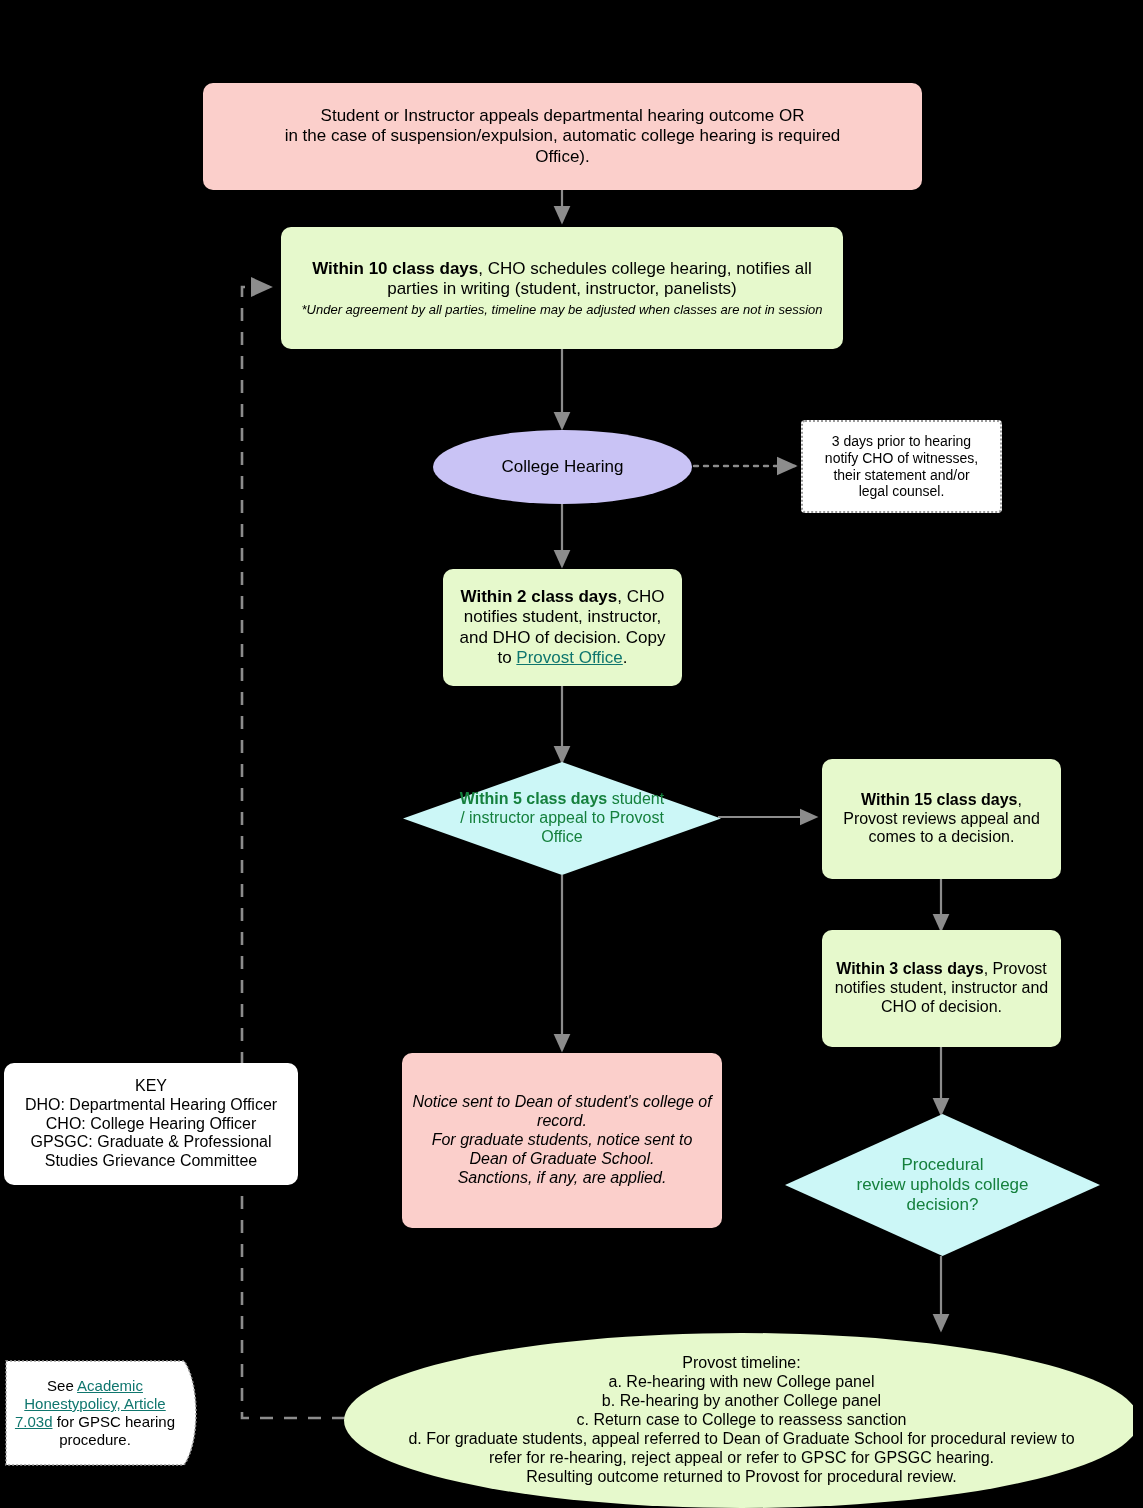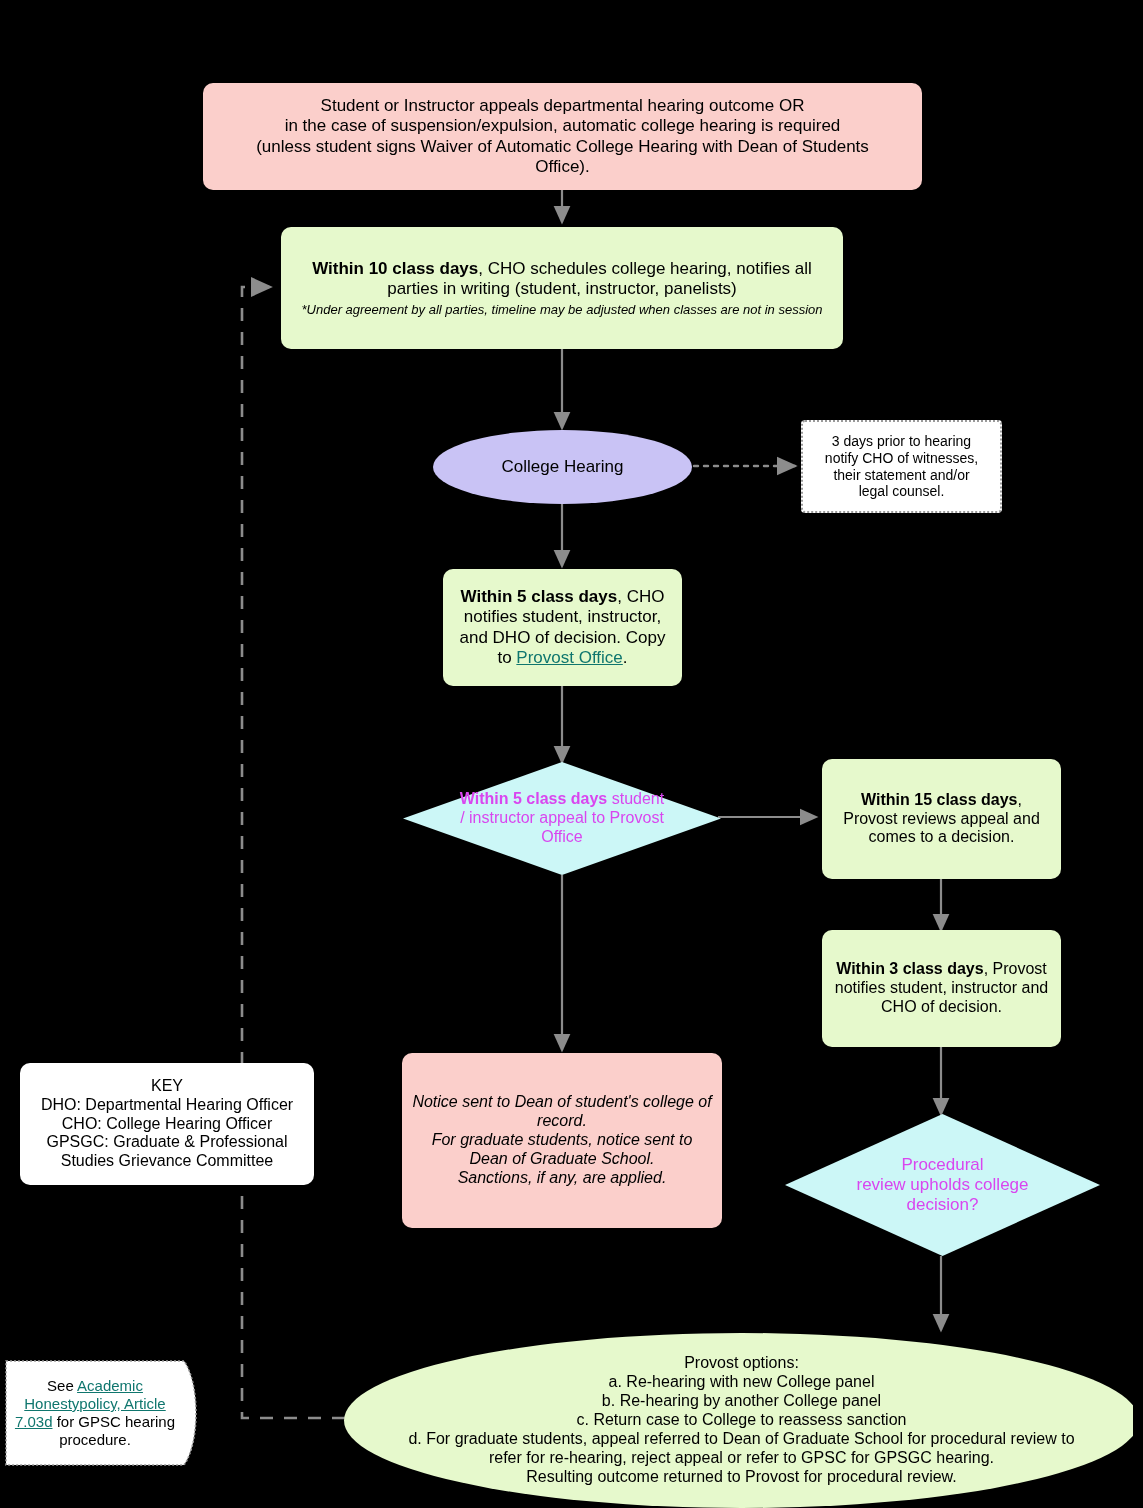--- a/index.html
+++ b/index.html
@@ -33,21 +33,20 @@
     background: #FBCFCB;
     border-radius: 10px;
   }
   .rect-green {
     background: #E6F9CC;
     border-radius: 10px;
   }
   .rect-white {
     background: #FFFFFF;
     border-radius: 10px;
-    margin-left: 16px;
   }
   .note-dotted {
     background: #FFFFFF;
     border: 2px dotted #9a9a9a;
     border-radius: 4px;
   }
   .ellipse-purple {
     background: #C9C3F5;
     border-radius: 50%;
   }
@@ -62,21 +61,21 @@
     position: absolute;
     inset: 0;
   }
   .diamond-label {
     position: absolute;
     inset: 0;
     display: flex;
     align-items: center;
     justify-content: center;
     text-align: center;
-    color: #d946ef;
+    color: #15803d;
     line-height: 1.18;
   }
 
   
   .doc-note {
     position: absolute;
   }
   .doc-note .doc-bg { position: absolute; inset: 0; }
   .doc-note .doc-text {
     position: absolute;
@@ -147,21 +146,20 @@
 
     <line x1="941" y1="1256" x2="941" y2="1330" stroke="#8c8c8c" stroke-width="2.2" marker-end="url(#arrow)"></line>
 
     <path d="M345,1418 L242,1418 L242,287 L270,287" fill="none" stroke="#8c8c8c" stroke-width="2.6" stroke-dasharray="13,11" marker-end="url(#arrow)"></path>
   </svg>
 
   <div class="node rect-pink fs17" style="left:203px; top:83px; width:719px; height:107px;">
     <div class="inner">
       <div>Student or Instructor appeals departmental hearing outcome OR</div>
       <div>in the case of suspension/expulsion, automatic college hearing is required</div>
-      <div>(unless student signs Waiver of Automatic College Hearing with Dean of Students</div>
       <div>Office).</div>
     </div>
   </div>
 
   <div class="node rect-green" style="left:281px; top:227px; width:562px; height:122px;">
     <div class="inner" style="padding:0 14px;">
       <div class="fs17">
         <b>Within 10 class days</b><span>, CHO schedules college hearing, notifies all parties in writing (student, instructor, panelists)</span>
       </div>
       <div class="fs13" style="margin-top:3px;font-style:italic;">*Under agreement by all parties, timeline may be adjusted when classes are not in session</div>
@@ -176,21 +174,21 @@
     <div class="inner" style="padding:0 6px;">
       <div>3 days prior to hearing</div>
       <div>notify CHO of witnesses,</div>
       <div>their statement  and/or</div>
       <div>legal counsel.</div>
     </div>
   </div>
 
   <div class="node rect-green fs17" style="left:443px; top:569px; width:239px; height:117px;">
     <div class="inner" style="padding:0 10px;">
-      <b>Within 5 class days</b><span>, CHO notifies student, instructor, and DHO of decision. Copy to </span><a class="link">Provost Office</a><span>.</span>
+      <b>Within 2 class days</b><span>, CHO notifies student, instructor, and DHO of decision. Copy to </span><a class="link">Provost Office</a><span>.</span>
     </div>
   </div>
 
   <div class="diamond-wrap" style="left:403px; top:762px; width:318px; height:113px;">
     <svg class="diamond-shape" viewBox="0 0 318 113" preserveAspectRatio="none">
       <polygon points="159,0 318,56.5 159,113 0,56.5" fill="#CCF7F7"></polygon>
     </svg>
     <div class="diamond-label fs16" style="padding:0 54px;">
       <div>
         <b>Within 5 class</b>
@@ -248,21 +246,21 @@
     </svg>
     <div class="doc-text fs15">
       <div>
         <span>See </span><a class="link">Academic Honesty</a><a class="link">policy, Article 7.03d</a><span> for GPSC hearing procedure.</span>
       </div>
     </div>
   </div>
 
   <div class="node ellipse-green fs16" style="left:344px; top:1333px; width:795px; height:175px;">
     <div class="inner" style="padding:0 26px;">
-      <div>Provost options:</div>
+      <div>Provost timeline:</div>
       <div>a. Re-hearing with new College panel</div>
       <div>b. Re-hearing by another College panel</div>
       <div>c. Return case to College to reassess sanction</div>
       <div>d. For graduate students, appeal referred to Dean of Graduate School for procedural review to</div>
       <div>refer for re-hearing, reject appeal or refer to GPSC for GPSGC hearing.</div>
       <div>Resulting outcome returned to Provost for procedural review.</div>
     </div>
   </div>
 
 </div>

